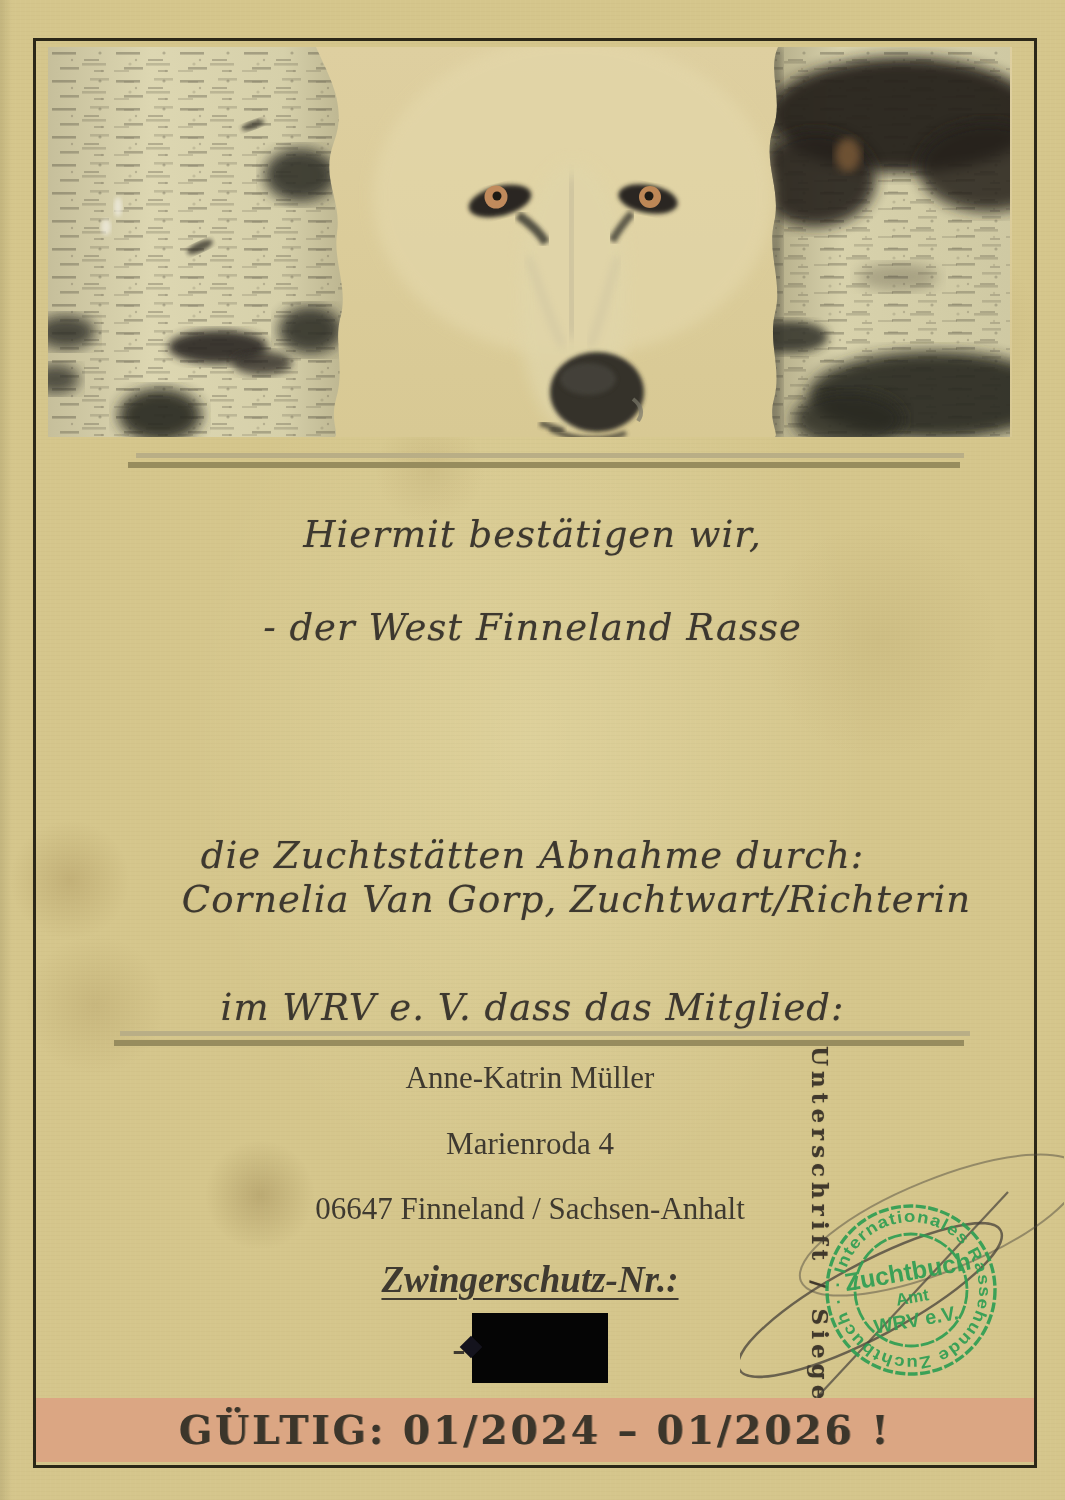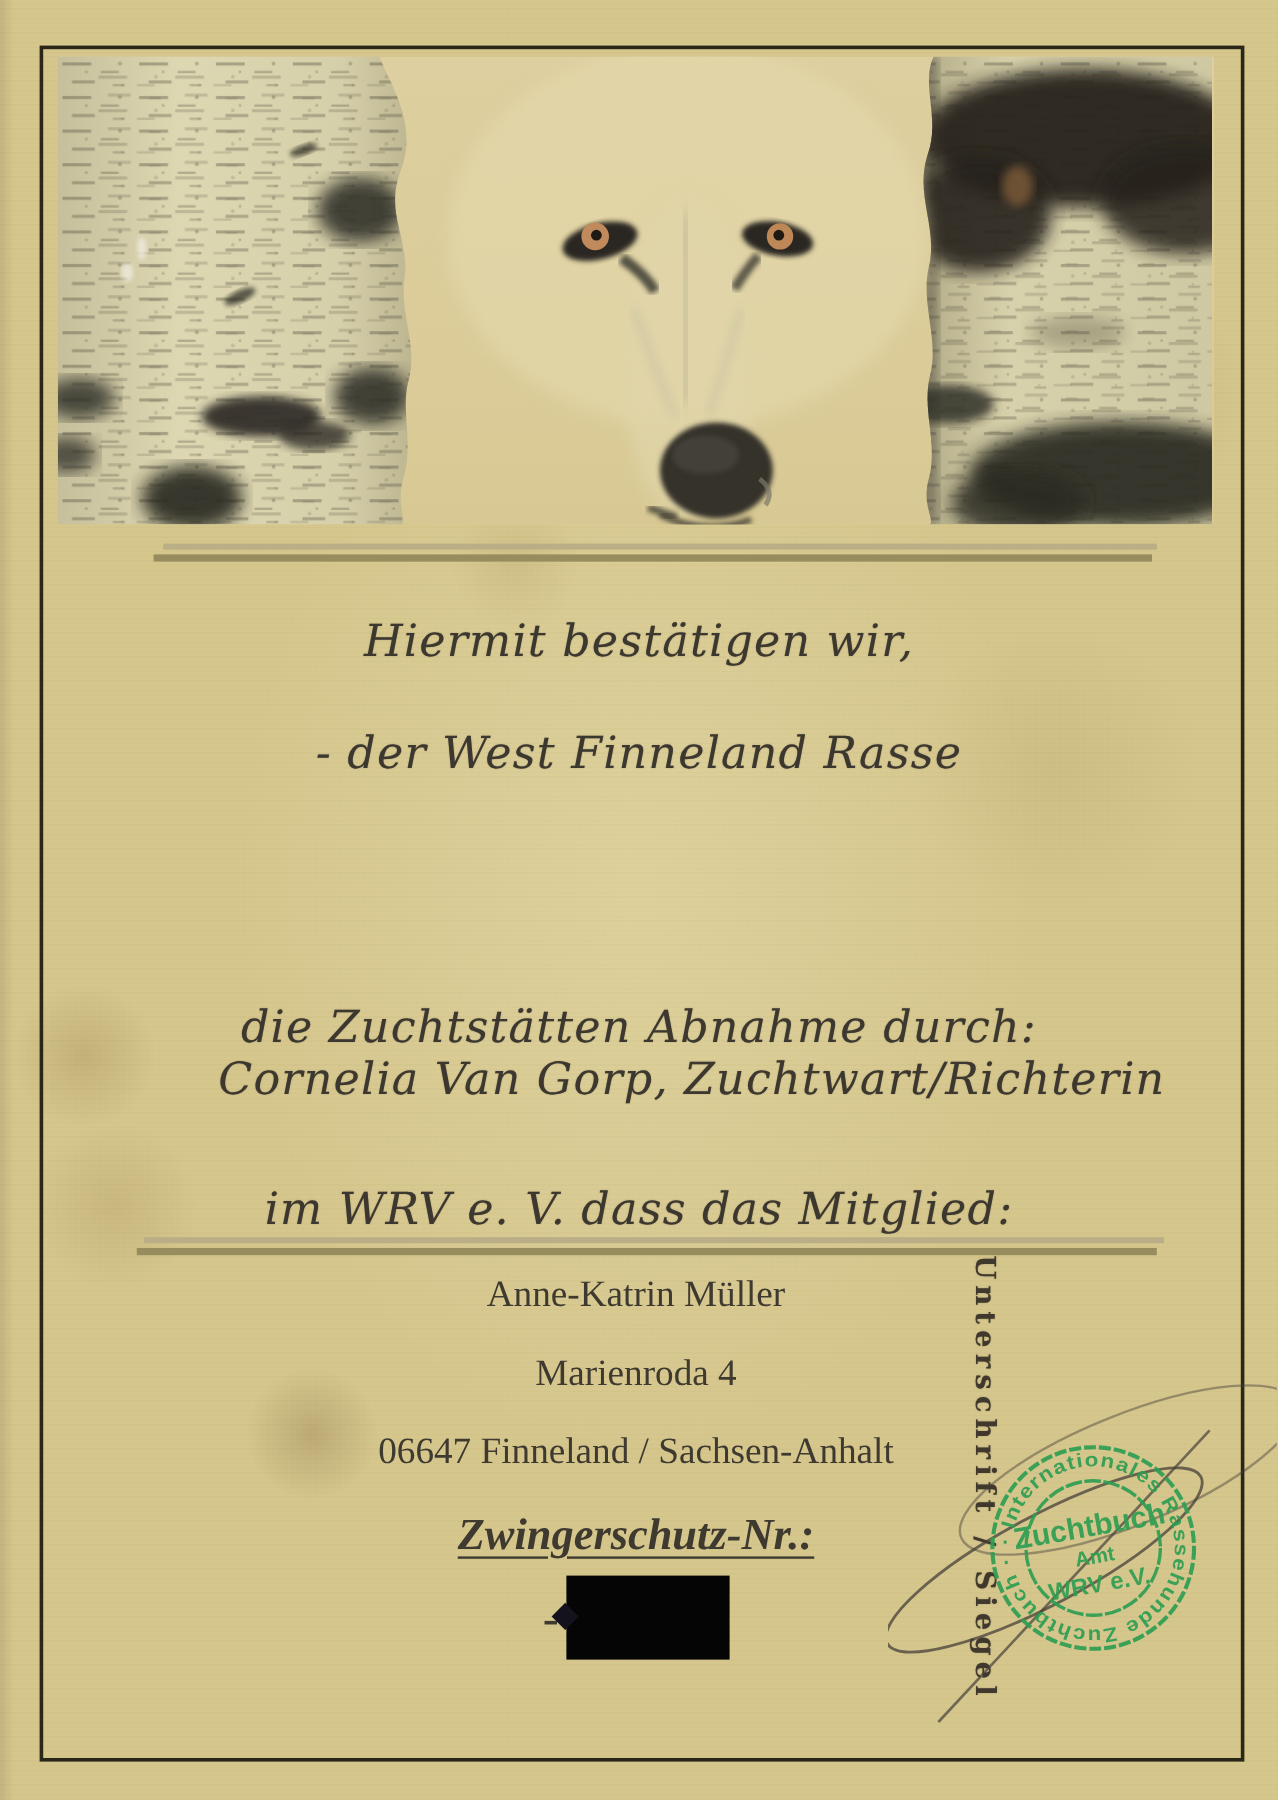--- a/index.html
+++ b/index.html
@@ -224,13 +224,16 @@
         </text>
         <g transform="rotate(-10 171 160)" text-anchor="middle" font-family="Liberation Sans, sans-serif" fill="#2f9e52">
           <text x="171" y="150" font-size="25" font-weight="bold">Zuchtbuch</text>
           <text x="171" y="173" font-size="17" font-weight="bold">Amt</text>
           <text x="171" y="197" font-size="20" font-weight="bold">WRV e.V.</text>
         </g>
       </g>
     </svg>
   </div>
 
+  <div class="banner">
+    <span class="banner-text">GÜLTIG: 01/2024 – 01/2026 !</span>
+  </div>
 </div>
 
 </body></html>

